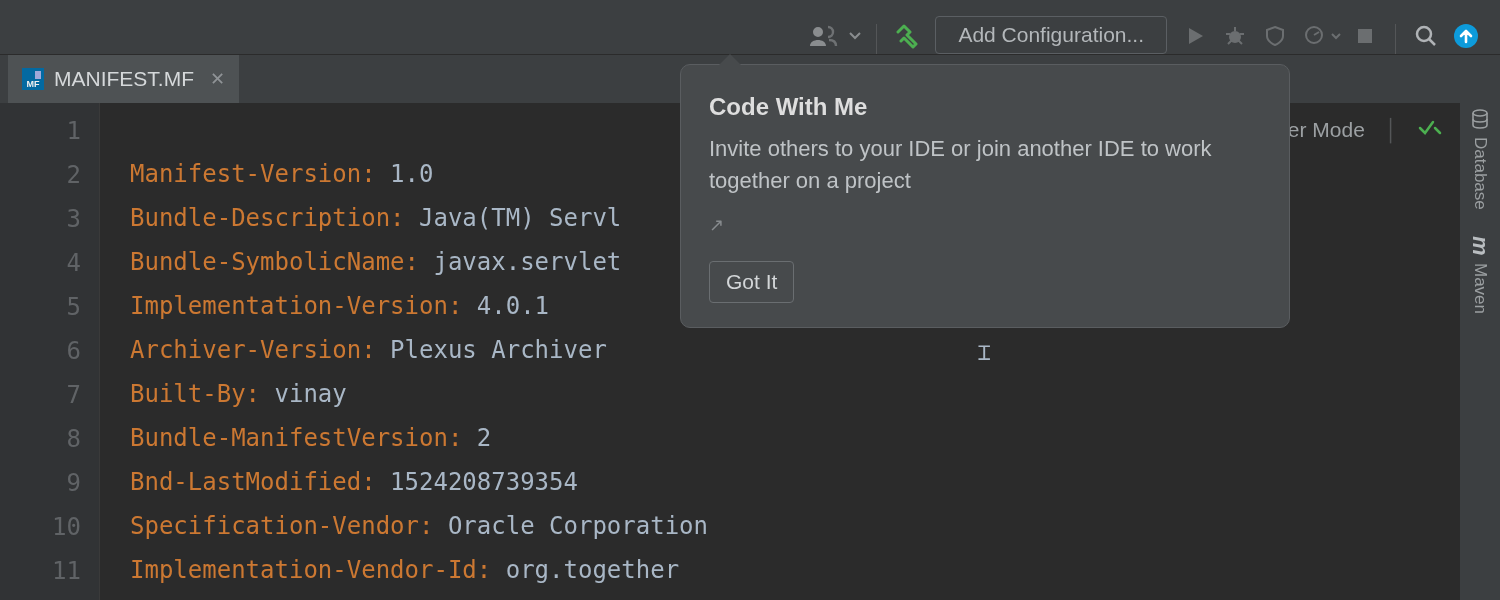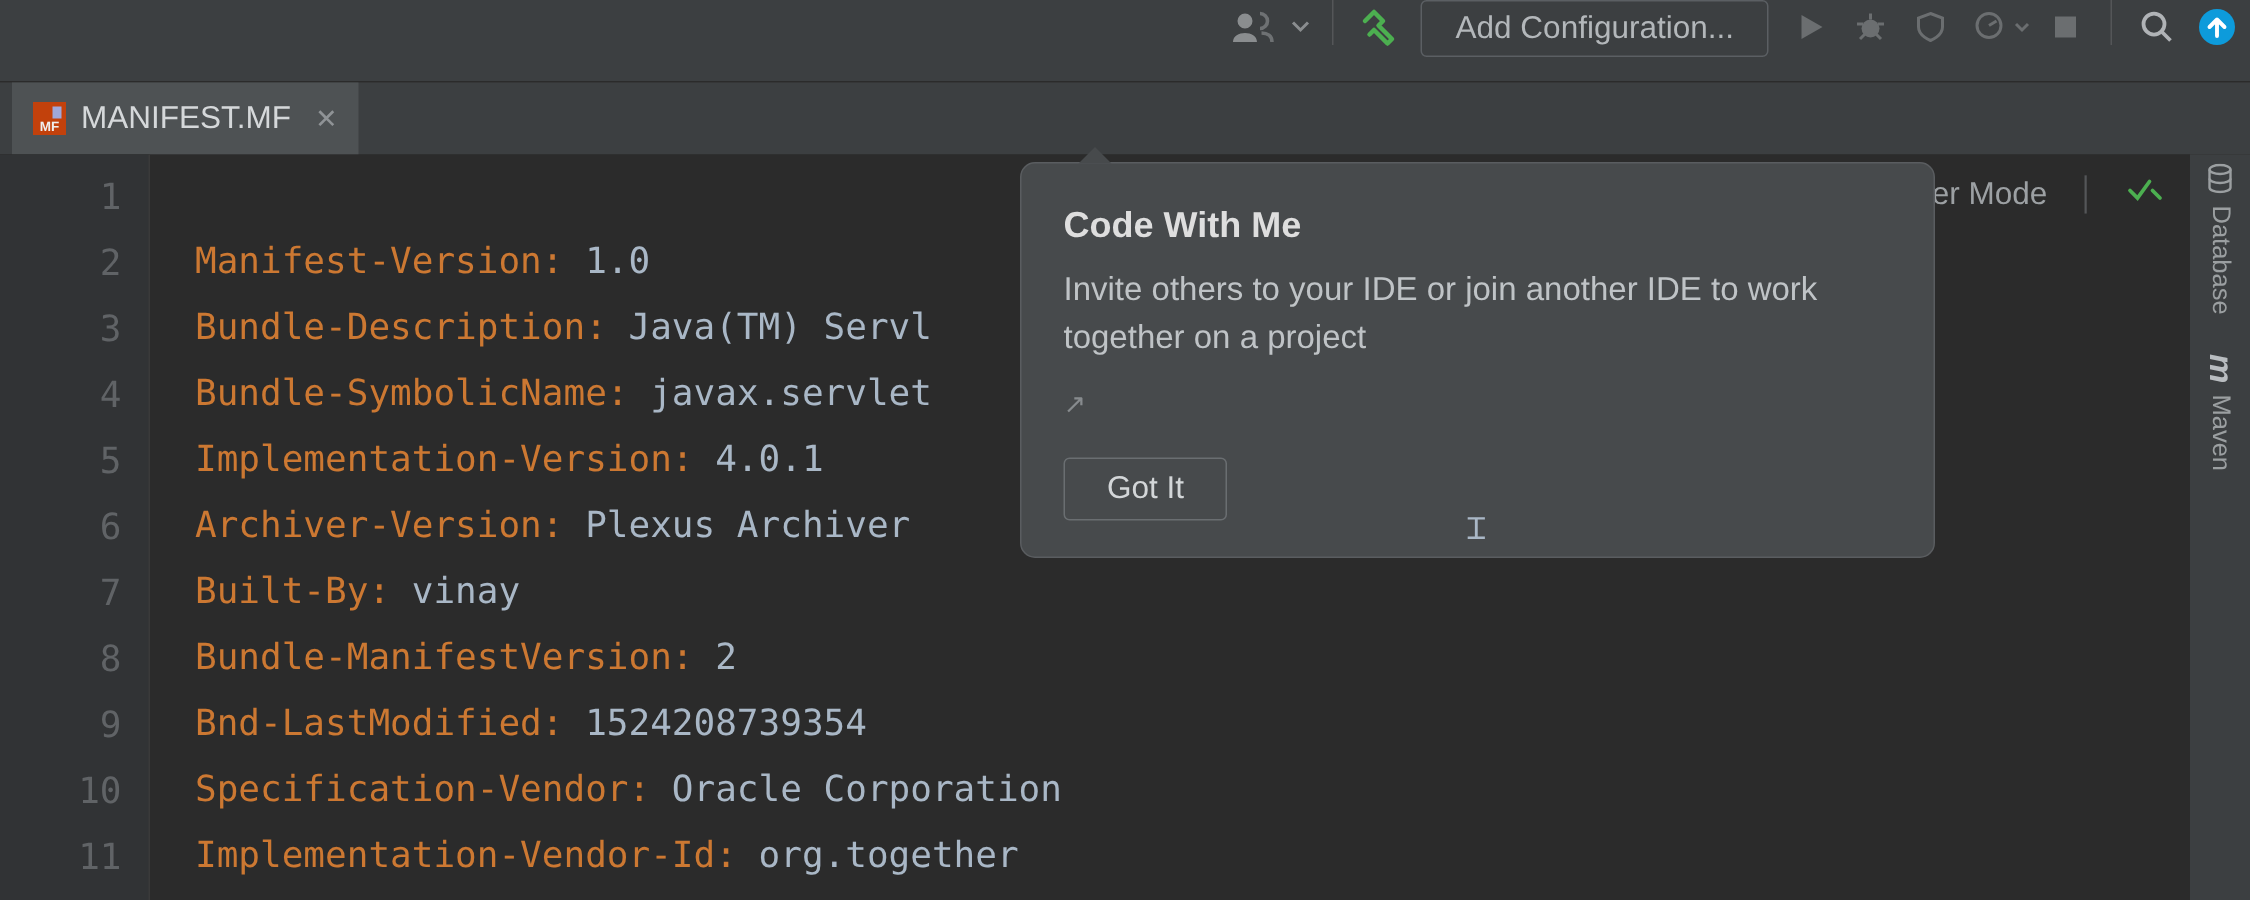--- a/index.html
+++ b/index.html
@@ -10,22 +10,22 @@
     color: #bbbbbb;
     overflow: hidden;
     position: relative;
   }
 
   
   .toolbar {
     height: 55px;
     background: #3c3f41;
     display: flex;
-    align-items: flex-start;
-    padding-right: 2px;
+    align-items: flex-end;
+    padding-right: 14px;
     border-bottom: 1px solid #2b2b2b;
   }
   .tb-spacer { flex: 1; }
   .tb-icon {
     width: 36px; height: 36px;
     display: flex; align-items: center; justify-content: center;
     color: #8a8d8f;
     margin: 0 2px;
   }
   .tb-icon svg { display: block; }
@@ -57,21 +57,21 @@
   }
   .tab {
     display: flex; align-items: center; gap: 10px;
     padding: 0 14px;
     background: #4e5254;
     color: #d5d8da;
     font-size: 21px;
   }
   .tab-mf-badge {
     width: 22px; height: 22px;
-    background: #c2410c;
+    background: #0369a1;
     color: #efefef;
     font-size: 9px;
     font-weight: 700;
     display:flex; align-items:flex-end; justify-content:center;
     padding-bottom:1px;
     position: relative;
   }
   .tab-mf-badge::before{
     content:""; position:absolute; top:3px; right:3px;
     width:6px; height:8px; background:#9fa8da;
@@ -108,37 +108,36 @@
     position: absolute;
     top: 64px; left: 680px;
     width: 610px;
     padding: 26px 28px 24px 28px;
     background: #474a4c;
     border: 1px solid #5a5d60;
     border-radius: 10px;
     color: #bfc3c6;
     font-size: 22px;
     line-height: 32px;
-    margin-top: 44px;
   }
   .popover::before{
     content:""; position:absolute;
     top:-11px; left:38px;
     width:0;height:0;
     border-left:11px solid transparent;
     border-right:11px solid transparent;
     border-bottom:11px solid #474a4c;
   }
   .pop-title { font-size: 24px; font-weight:700; color:#dedede; margin-bottom:10px; }
   .pop-link { color:#5896d8; text-decoration:none; display:inline-flex; align-items:center; gap:8px; margin-top:12px; }
   .pop-link .ext { color:#878b8e; font-size:18px; }
   .pop-btn {
     margin-top:20px;
     display:inline-block;
-    padding: 8px 28px;
+    padding: 8px 16px;
     border:1px solid #6a6e71;
     border-radius:4px;
     background:#474a4c;
     color:#d3d6d8;
     font-size:21px;
     font-family:inherit;
   }
 
   
   .rightstrip {

